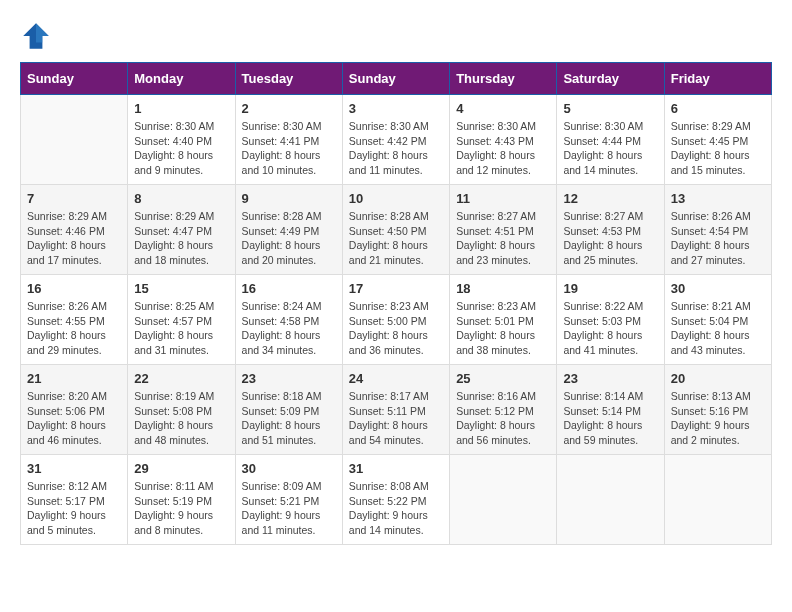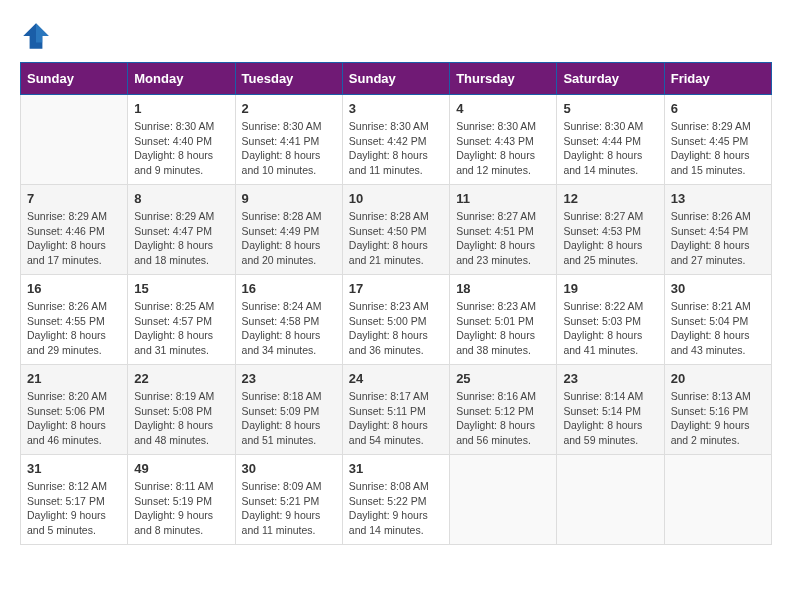--- a/index.html
+++ b/index.html
@@ -245,21 +245,21 @@
           <span class="day-num">20</span>
           <div class="day-info">Sunrise: 8:13 AM<br>Sunset: 5:16 PM<br>Daylight: 9 hours and 2 minutes.</div>
         </td>
       </tr>
       <tr>
         <td>
           <span class="day-num">31</span>
           <div class="day-info">Sunrise: 8:12 AM<br>Sunset: 5:17 PM<br>Daylight: 9 hours and 5 minutes.</div>
         </td>
         <td>
-          <span class="day-num">49</span>
+          <span class="day-num">29</span>
           <div class="day-info">Sunrise: 8:11 AM<br>Sunset: 5:19 PM<br>Daylight: 9 hours and 8 minutes.</div>
         </td>
         <td>
           <span class="day-num">30</span>
           <div class="day-info">Sunrise: 8:09 AM<br>Sunset: 5:21 PM<br>Daylight: 9 hours and 11 minutes.</div>
         </td>
         <td>
           <span class="day-num">31</span>
           <div class="day-info">Sunrise: 8:08 AM<br>Sunset: 5:22 PM<br>Daylight: 9 hours and 14 minutes.</div>
         </td>

